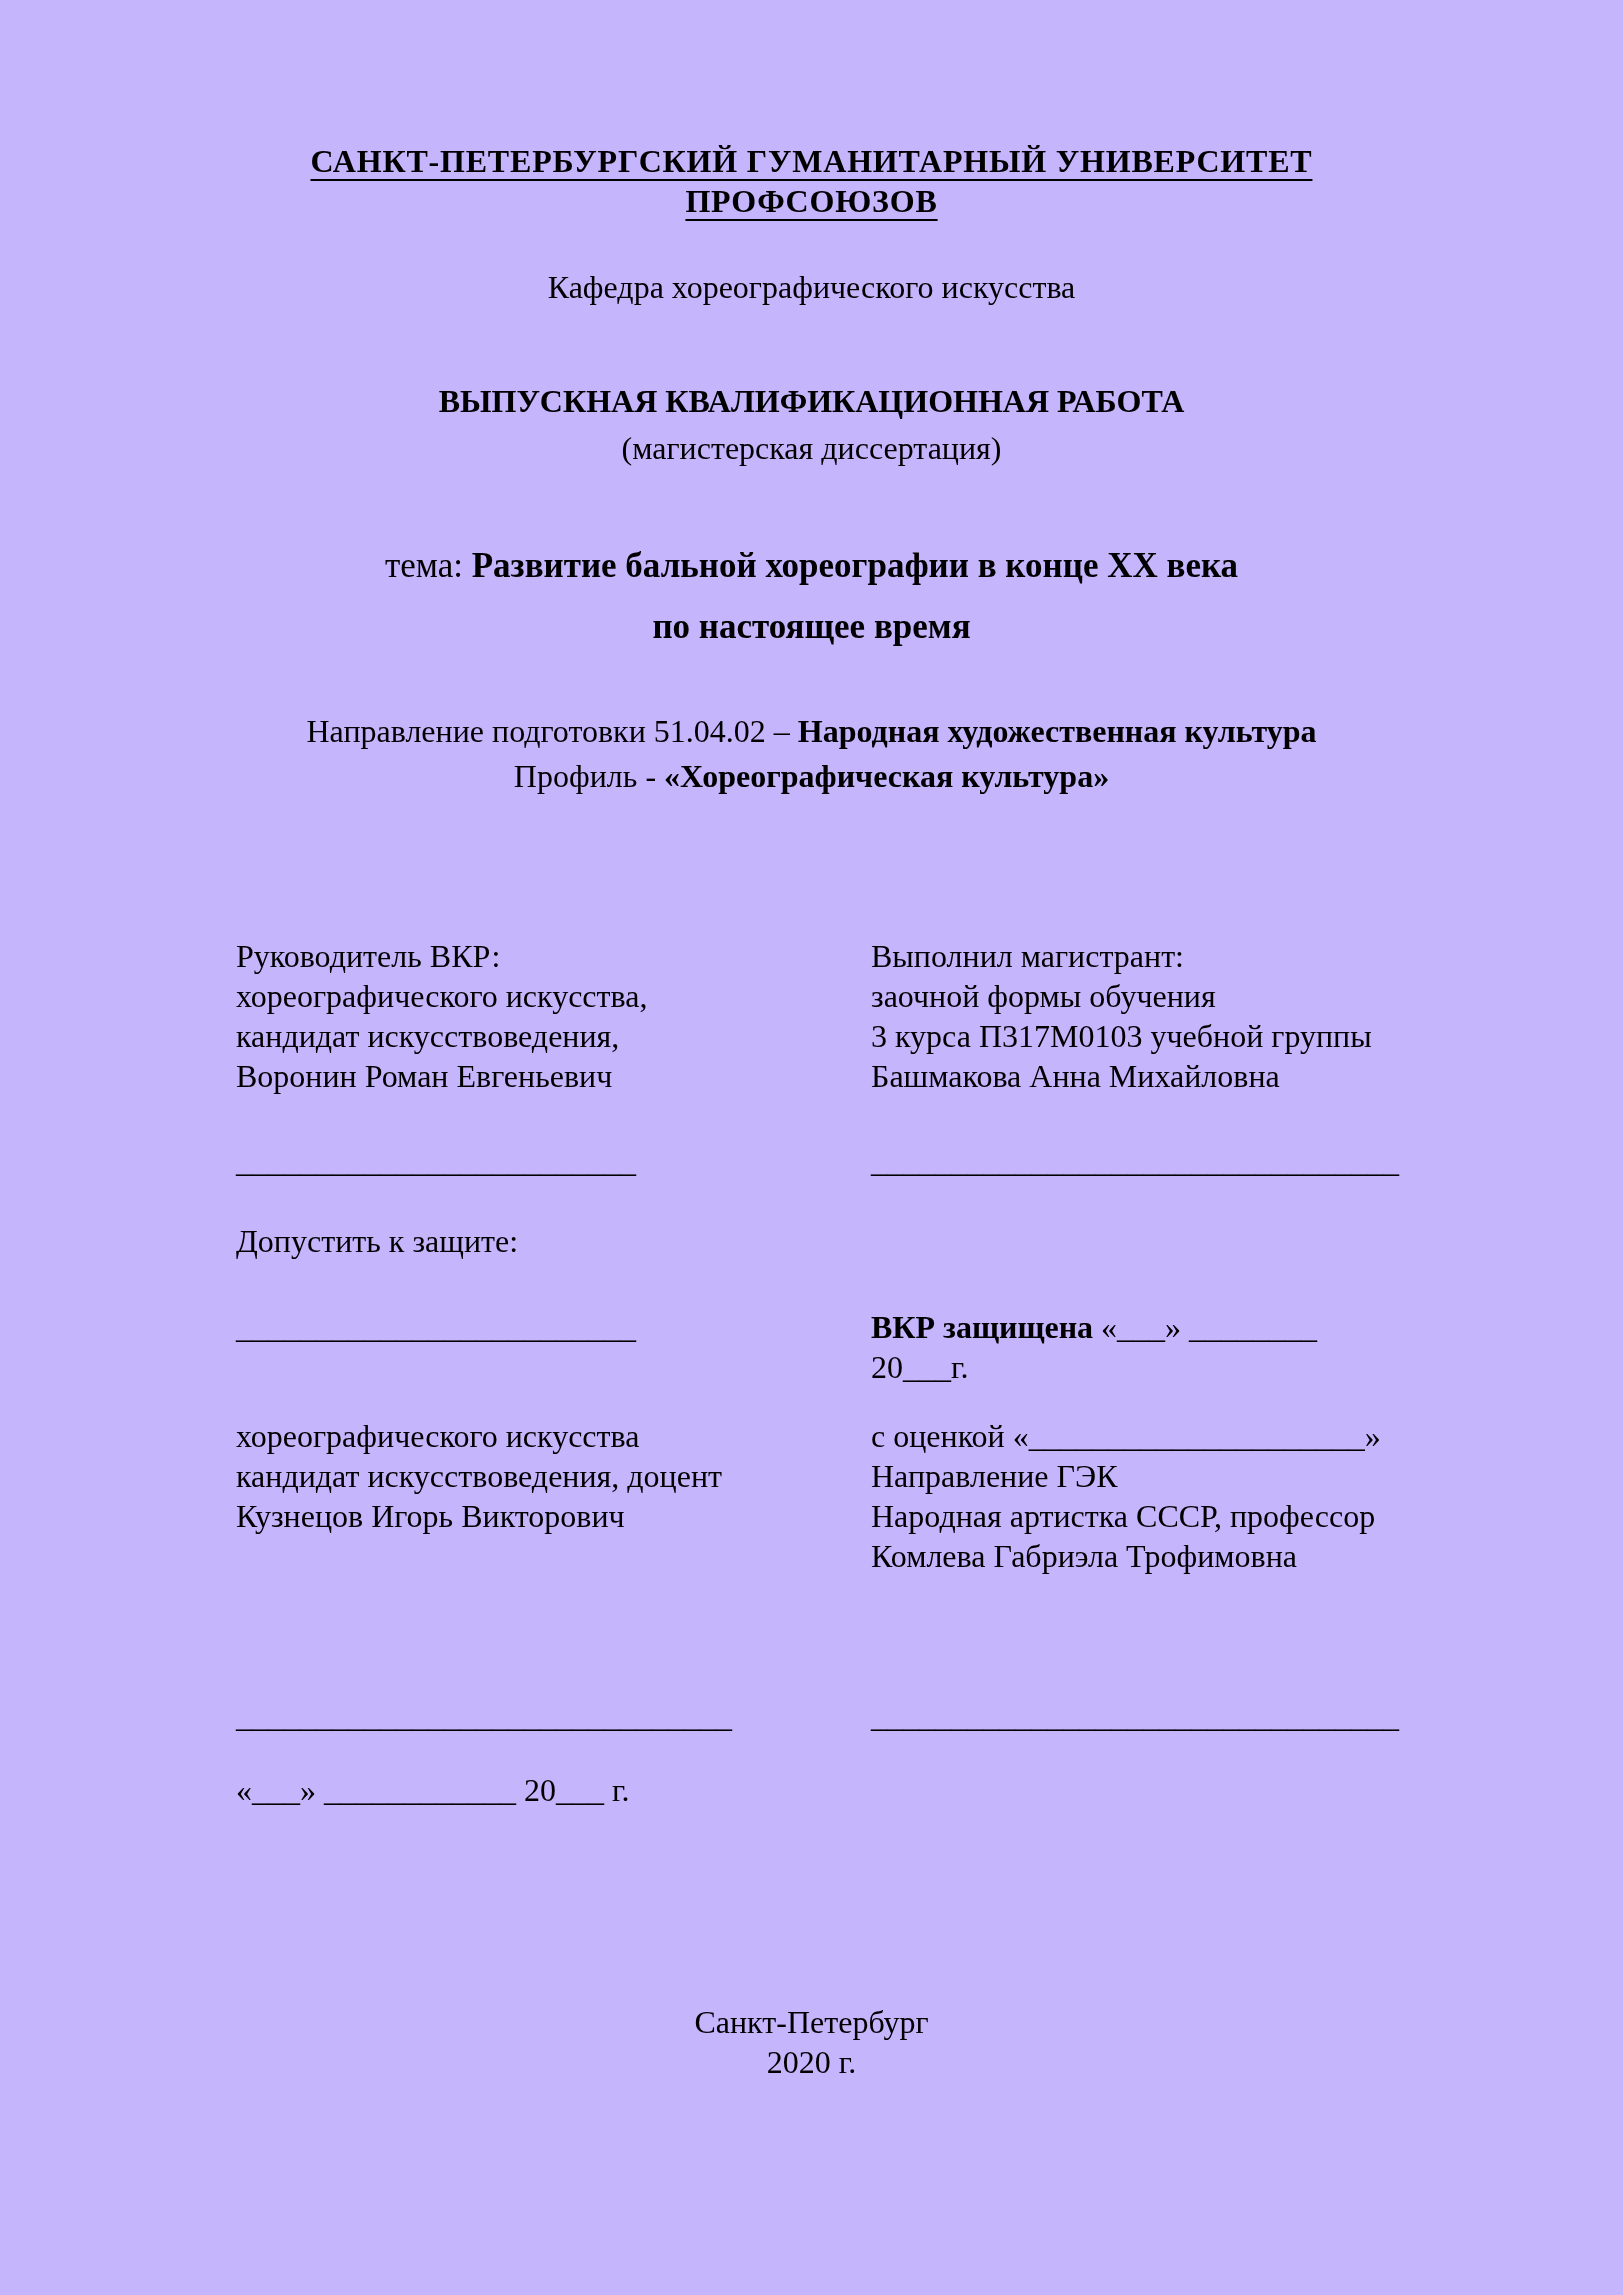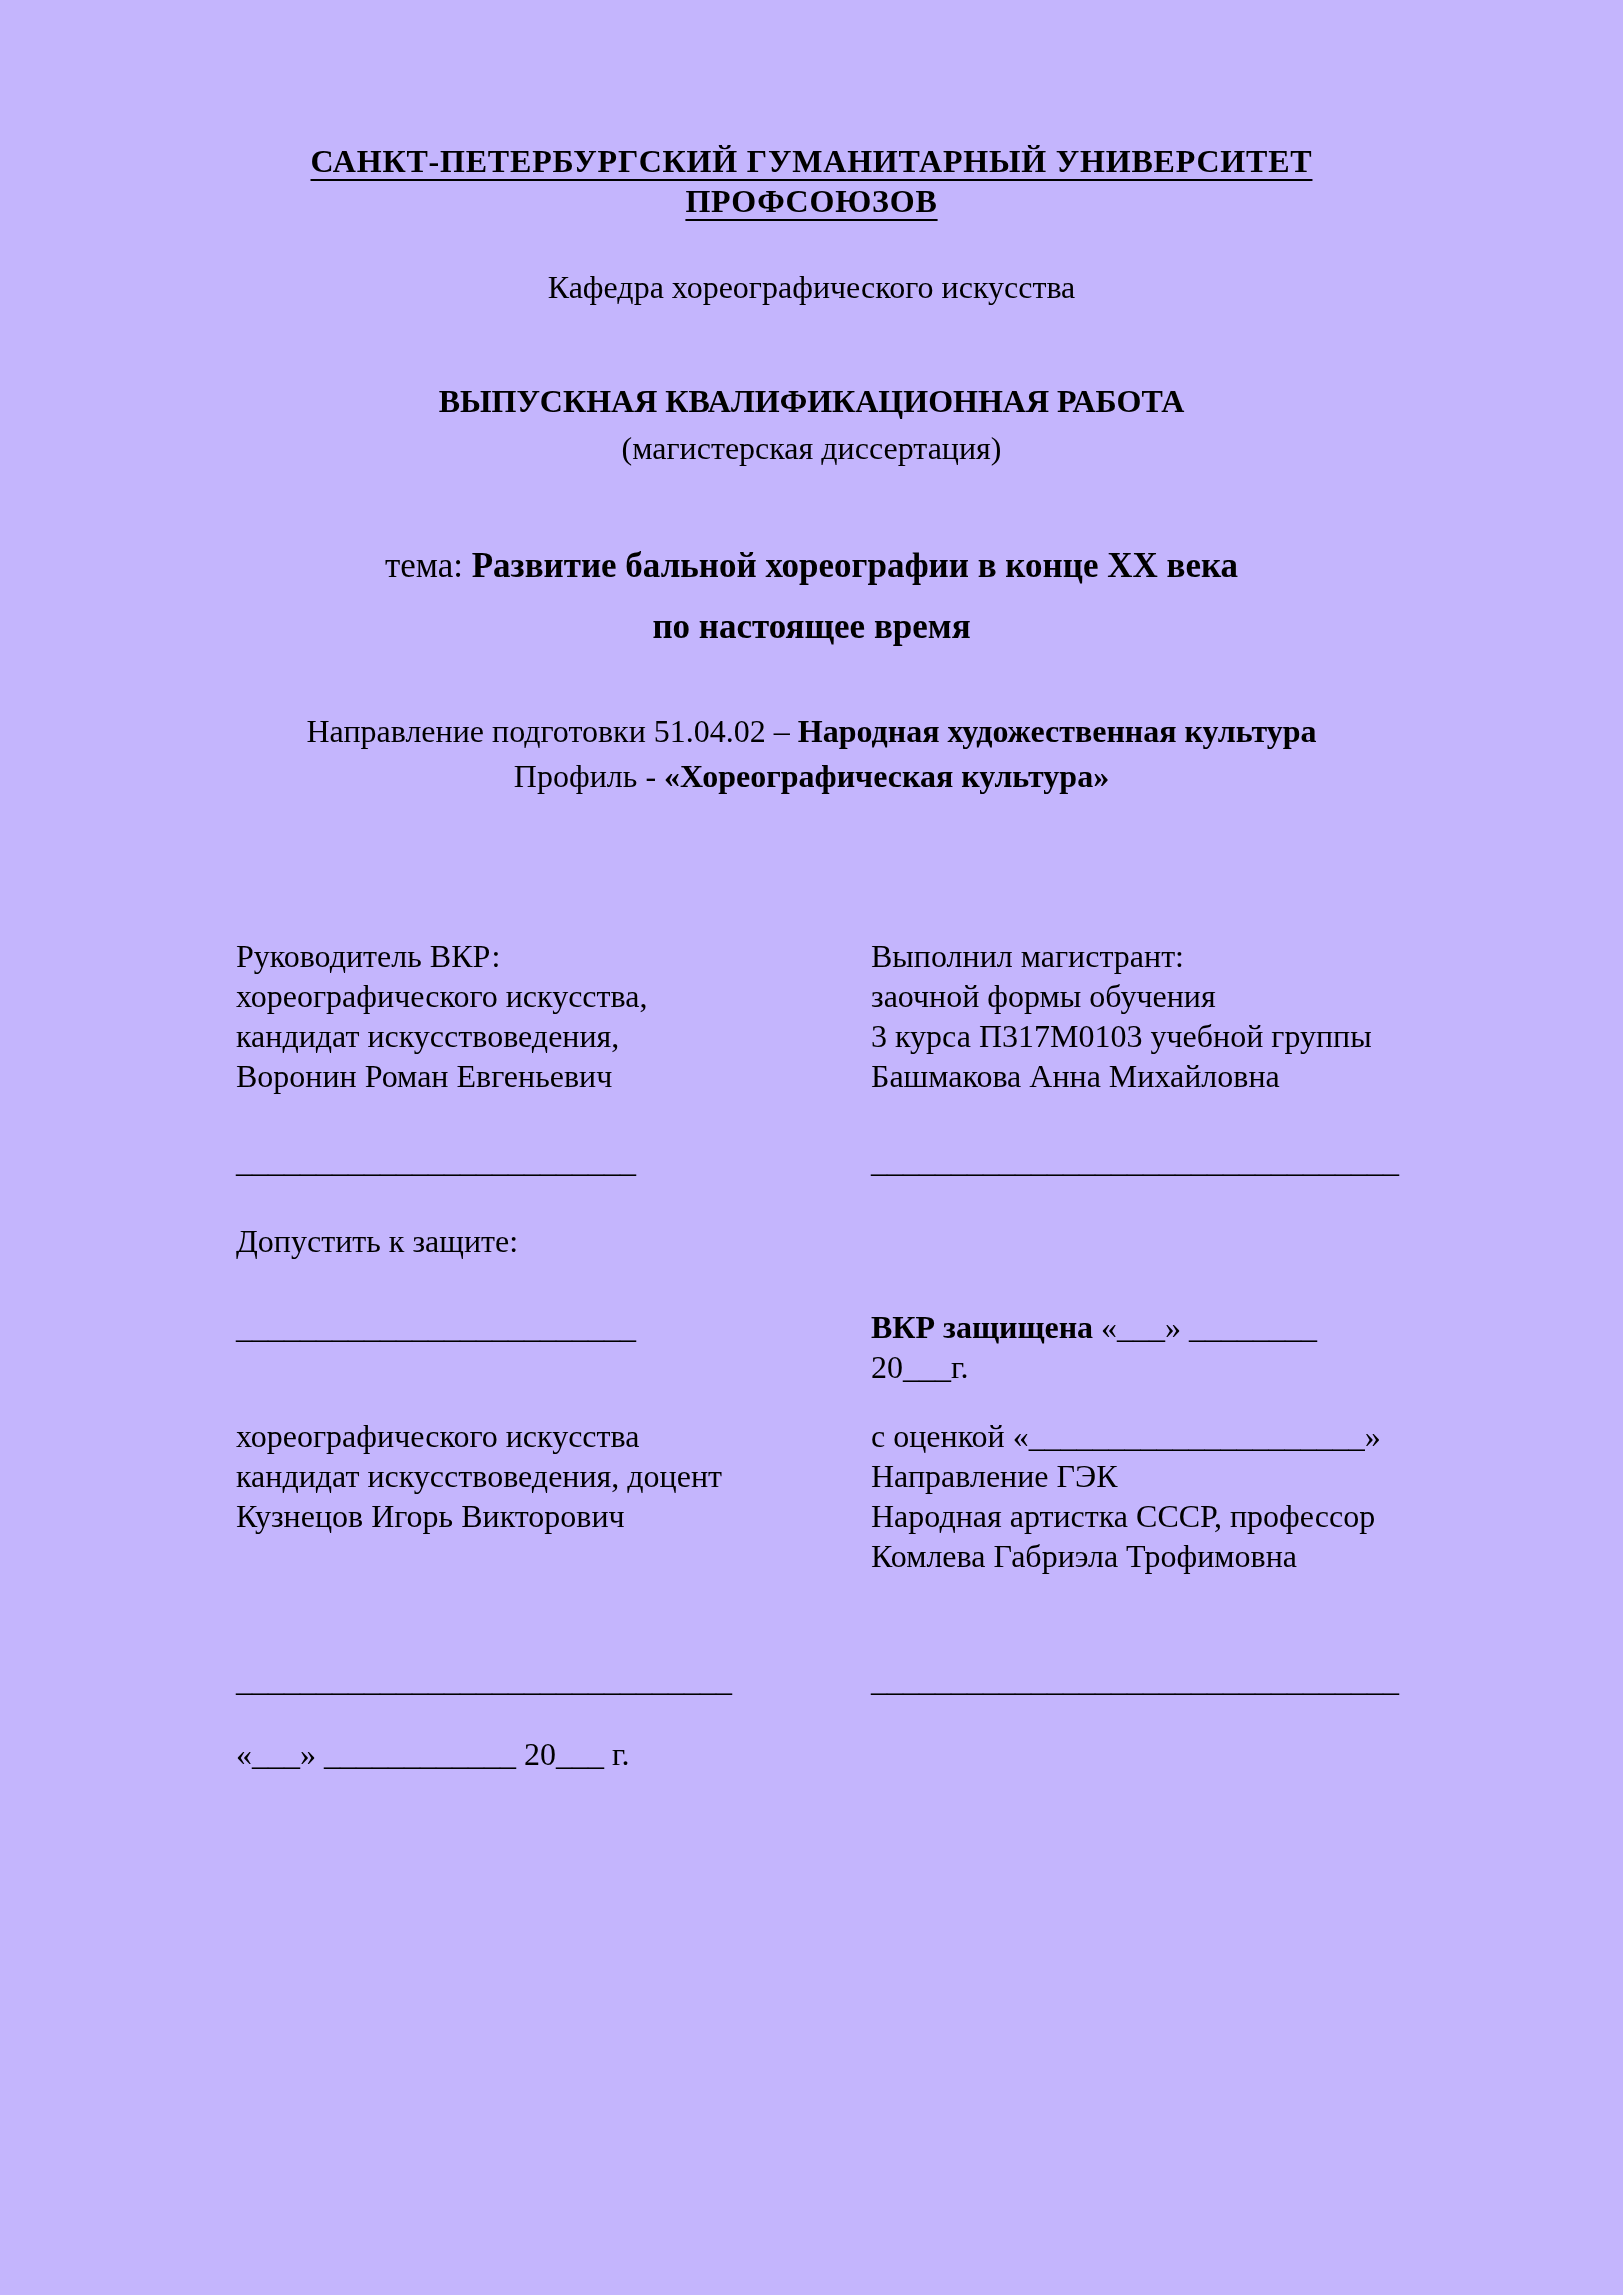--- a/index.html
+++ b/index.html
@@ -55,21 +55,21 @@
   .col-left {
     flex: none;
     width: 635px;
   }
   .col-right { flex: 1; }
   .row-a { margin-top: 137px; }
   .row-b { margin-top: 45px; }
   .row-c { margin-top: 40px; }
   .row-d { margin-top: 46px; }
   .row-e { margin-top: 29px; }
-  .row-f { margin-top: 84px; }
+  .row-f { margin-top: 120px; }
   .row-g { margin-top: 34px; }
   .footer {
     position: absolute;
     top: 2002px;
     left: 0;
     right: 0;
     text-align: center;
     line-height: 40px;
   }
 </style>
@@ -143,15 +143,19 @@
   <div class="cols row-f">
     <div class="col-left">_______________________________</div>
     <div class="col-right">_________________________________</div>
   </div>
 
   <div class="cols row-g">
     <div class="col-left">«___» ____________ 20___ г.</div>
     <div class="col-right"></div>
   </div>
 
+  <div class="footer">
+    <div>Санкт-Петербург</div>
+    <div>2020 г.</div>
+  </div>
 
 </div>
 
 
 </body></html>

